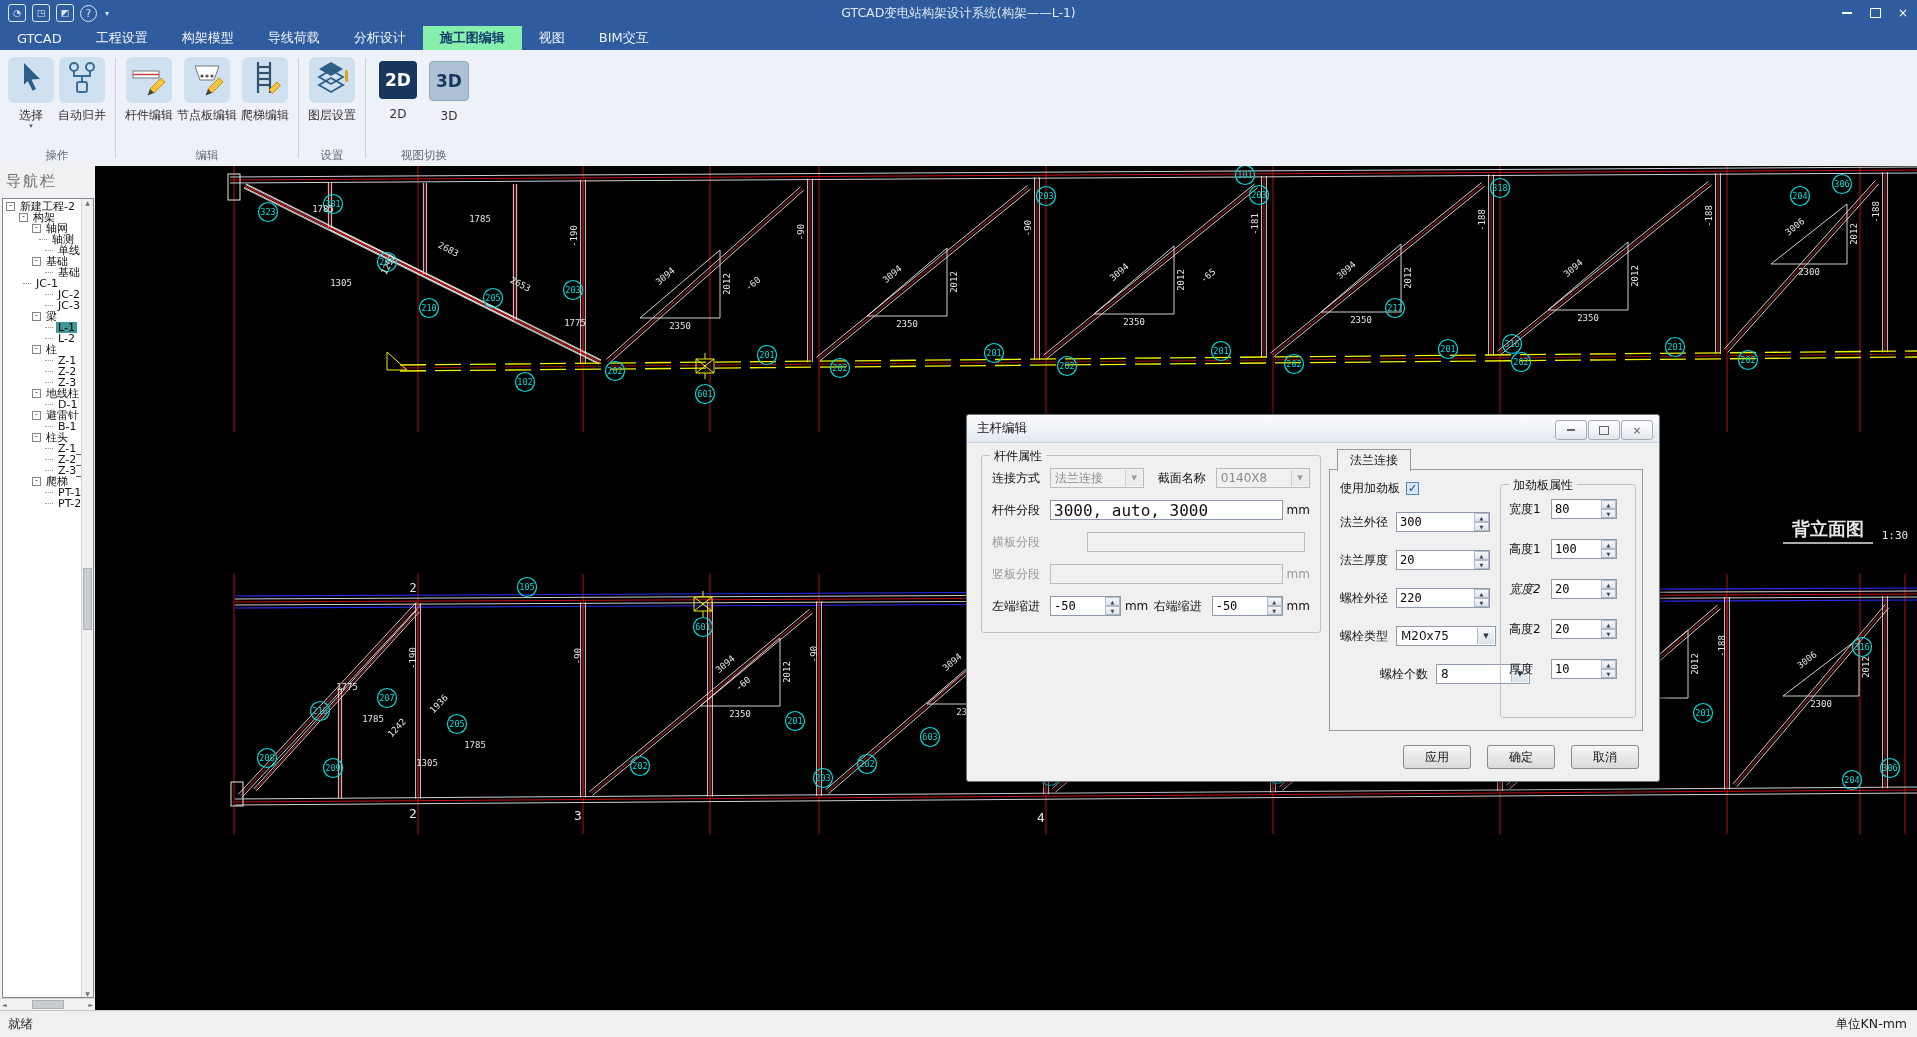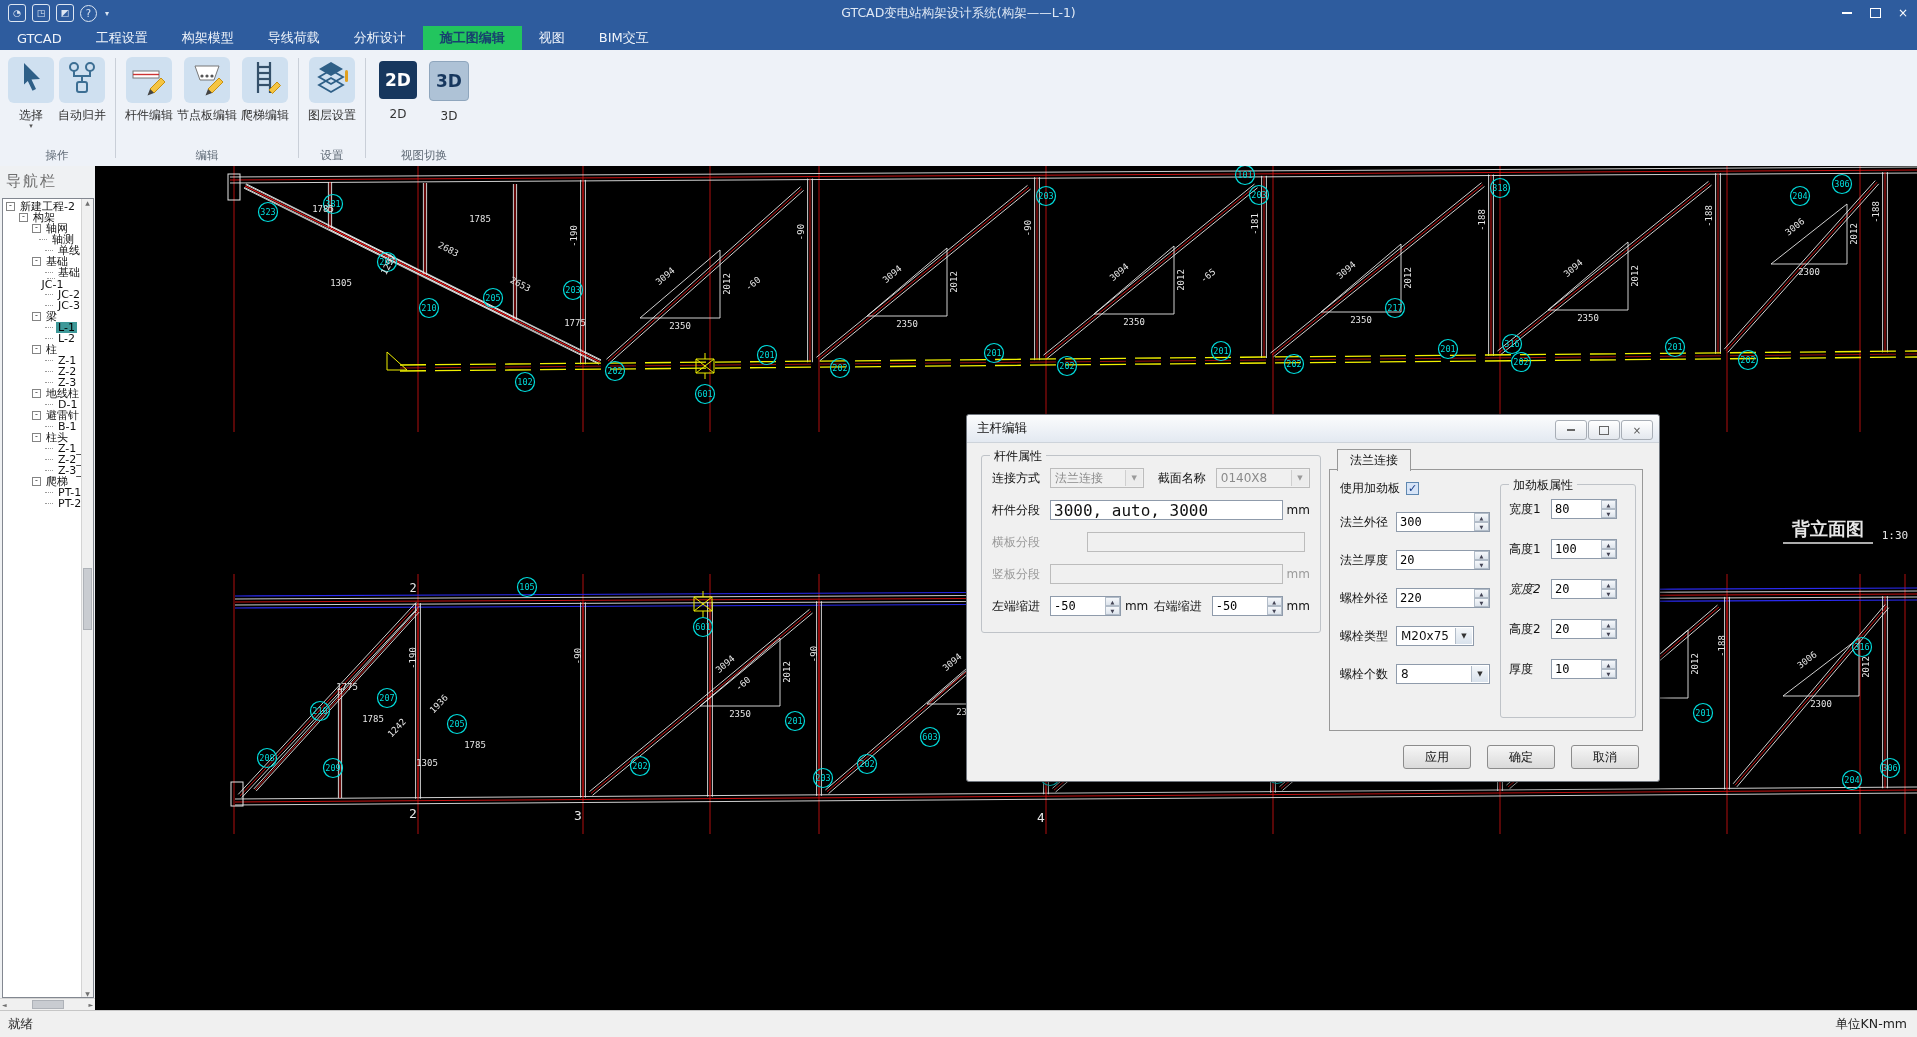--- a/index.html
+++ b/index.html
@@ -16,21 +16,21 @@
          align-items:center;justify-content:center;font-size:10px;color:#dce6f2;}
   .qdd{font-size:8px;color:#dce6f2;margin-left:2px;}
   #win-title{position:absolute;left:0;right:0;text-align:center;font-size:12.5px;color:#dfe8f4;pointer-events:none;}
   .winbtns{margin-left:auto;display:flex;height:100%;}
   .wbtn{width:28px;height:100%;display:flex;align-items:center;justify-content:center;color:#fff;font-size:12px;}
   .wbtn .mini{width:10px;height:2px;background:#fff;}
   .wbtn .maxi{width:9px;height:8px;border:1.5px solid #fff;}
   
   #tabbar{position:absolute;left:0;top:26px;width:100%;height:24px;background:#2e5c9e;display:flex;}
   .mtab{height:24px;padding:0 17px;display:flex;align-items:center;font-size:13px;color:#f0f4fa;}
-  .mtab.active{background:#22c55e;color:#17406e;font-weight:bold;}
+  .mtab.active{background:#86efac;color:#17406e;font-weight:bold;}
   
   #ribbon{position:absolute;left:0;top:50px;width:100%;height:116px;background:#eef2f8;
           border-bottom:1px solid #b9c2cd;display:flex;align-items:stretch;}
   .rgroup{display:flex;flex-direction:column;padding:0 4px;}
   .rbuttons{display:flex;gap:4px;padding:7px 4px 0;flex:1;}
   .rglabel{text-align:center;font-size:11.5px;color:#5f6a76;padding:1px 0 3px;}
   .rsep{width:1px;background:#c9cfd8;margin:8px 1px;}
   .rbtn{display:flex;flex-direction:column;align-items:center;}
   .tile{width:46px;height:46px;background:#cfe0f0;border-radius:6px;display:flex;
         align-items:center;justify-content:center;}
@@ -281,21 +281,21 @@
           <span class="tlabel">单线</span>
         </div>
         <div class="trow" style="padding-left: 29px;">
           <span class="tbox">-</span>
           <span class="tlabel">基础</span>
         </div>
         <div class="trow" style="padding-left: 42px;">
           <span class="tdash"></span>
           <span class="tlabel">基础</span>
         </div>
-        <div class="trow" style="padding-left: 20px; flex-direction: column;">
+        <div class="trow" style="padding-left: 20px;">
           <span class="tdash"></span>
           <span class="tlabel">JC-1</span>
         </div>
         <div class="trow" style="padding-left: 42px;">
           <span class="tdash"></span>
           <span class="tlabel">JC-2</span>
         </div>
         <div class="trow" style="padding-left: 42px;">
           <span class="tdash"></span>
           <span class="tlabel">JC-3</span>
@@ -848,27 +848,27 @@
         <span class="dlabel" style="width:56px;">螺栓外径</span>
         <div class="spin" style="width:94px;">
           <input value="220" style=""><div class="arrs">
               <span>▲</span>
               <span>▼</span>
             </div>
         </div>
       </div>
       <div class="drow" style="top:156px;">
         <span class="dlabel" style="width:56px;">螺栓类型</span>
-        <div class="combo" style="width:78px;">
+        <div class="combo" style="width:100px;">
           <span>M20x75</span>
             <span class="dd">▼</span>
         </div>
       </div>
       <div class="drow" style="top:194px;">
-        <span class="dlabel" style="width:56px;">螺栓个数</span>
+        <span class="dlabel" style="width:56px;margin-left:40px;">螺栓个数</span>
         <div class="combo" style="width:94px;">
           <span>8</span>
             <span class="dd">▼</span>
         </div>
       </div>
       <div class="gb" style="left:170px;top:14px;width:134px;height:232px;">
         <span class="gb-legend">加劲板属性</span>
         <div class="drow" style="top:14px;left:8px;right:8px;">
           <span class="dlabel" style="width:42px;">宽度1</span>
           <div class="spin" style="width:66px;"><input value="80" style=""><div class="arrs">

